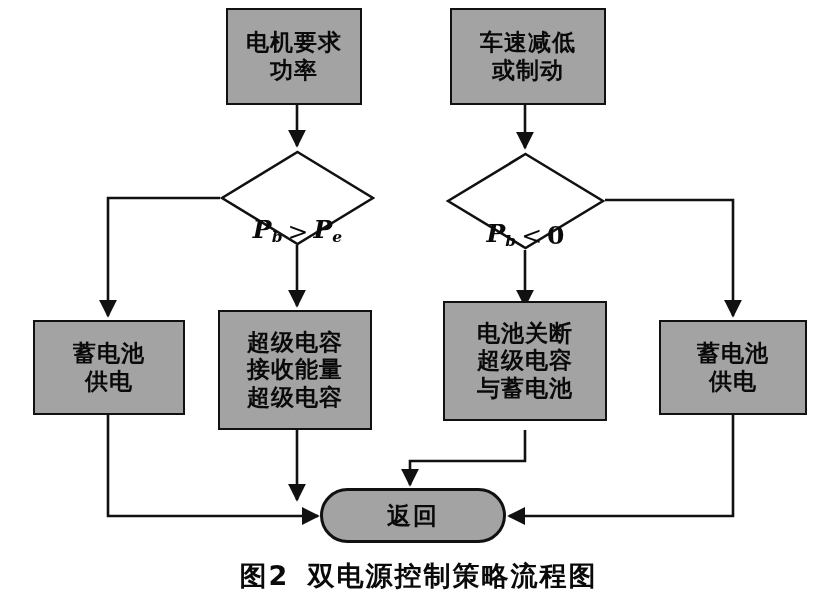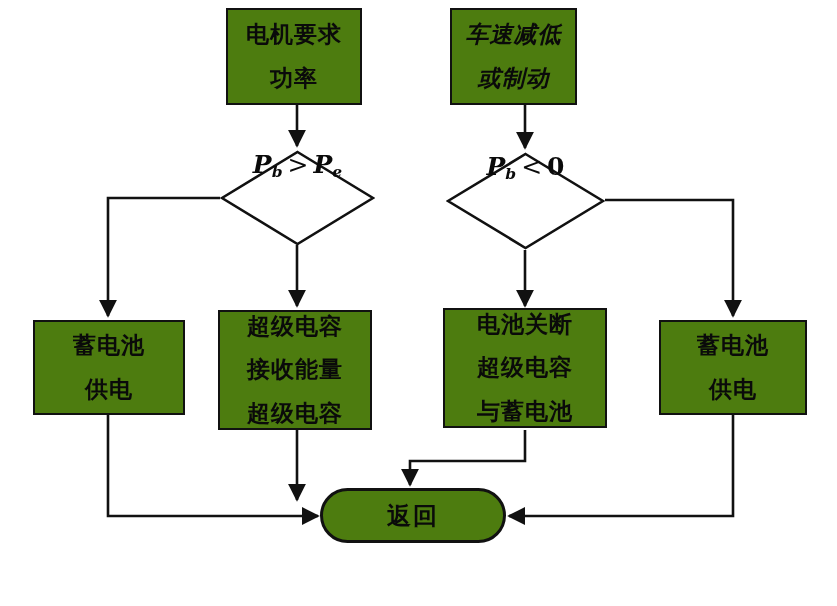--- a/index.html
+++ b/index.html
@@ -29,23 +29,22 @@
     pointer-events: none;
   }
   .node {
     position: absolute;
     box-sizing: border-box;
     display: flex;
     flex-direction: column;
     align-items: center;
     justify-content: center;
     text-align: center;
-    background: #4d7c0f;
+    background: #a3a3a3;
     z-index: 2;
-    gap: 16px;
   }
   .rect {
     border: 2px solid #111111;
   }
   .rect .line {
     font-size: 23px;
     font-weight: 700;
     line-height: 1.18;
     letter-spacing: 1px;
     white-space: nowrap;
@@ -68,21 +67,21 @@
   .diamond-wrap svg {
     position: absolute;
     left: 0; top: 0;
   }
   .diamond-label {
     position: absolute;
     left: 0; top: 0;
     width: 100%;
     height: 100%;
     display: flex;
-    align-items: flex-start;
+    align-items: flex-end;
     justify-content: center;
     font-family: "DejaVu Serif", "Liberation Serif", serif;
     font-style: italic;
     font-size: 25px;
     font-weight: 600;
     white-space: nowrap;
     letter-spacing: 0px;
   }
   .diamond-label sub {
     font-size: 0.62em;
@@ -143,21 +142,21 @@
 
       <path d="M 733 415 L 733 516 L 509 516" marker-end="url(#arrow)"></path>
     </g>
   </svg>
 
   <div class="node rect" style="left:226px; top:8px; width:136px; height:97px;">
     <span class="line">电机要求</span>
     <span class="line">功率</span>
   </div>
 
-  <div class="node rect" style="left:450px; top:8px; width:127px; height:97px;font-style:italic;">
+  <div class="node rect" style="left:450px; top:8px; width:156px; height:97px;">
     <span class="line">车速减低</span>
     <span class="line">或制动</span>
   </div>
 
   <div class="diamond-wrap" style="left:220px; top:150px; width:155px; height:96px;">
     <svg width="155" height="96" viewBox="0 0 155 96">
       <polygon points="77.5,2 153,48 77.5,94 2,48" fill="#ffffff" stroke="#111111" stroke-width="2.6"></polygon>
     </svg>
     <div class="diamond-label">
       <span><span>P</span><sub>b</sub></span>
@@ -181,29 +180,32 @@
     <span class="line">蓄电池</span>
     <span class="line">供电</span>
   </div>
 
   <div class="node rect" style="left:218px; top:310px; width:154px; height:120px;">
     <span class="line">超级电容</span>
     <span class="line">接收能量</span>
     <span class="line">超级电容</span>
   </div>
 
-  <div class="node rect" style="left:443px; top:308px; width:164px; height:120px;">
+  <div class="node rect" style="left:443px; top:301px; width:164px; height:120px;">
     <span class="line">电池关断</span>
     <span class="line">超级电容</span>
     <span class="line">与蓄电池</span>
   </div>
 
   <div class="node rect" style="left:659px; top:320px; width:148px; height:95px;">
     <span class="line">蓄电池</span>
     <span class="line">供电</span>
   </div>
 
   <div class="node terminal" style="left:320px; top:488px; width:186px; height:55px;">
     <span class="line">返回</span>
   </div>
 
+  <div id="caption">
+    <span class="fignum">图2</span><span>双电源控制策略流程图</span>
+  </div>
 
 </div>
 
 </body></html>

